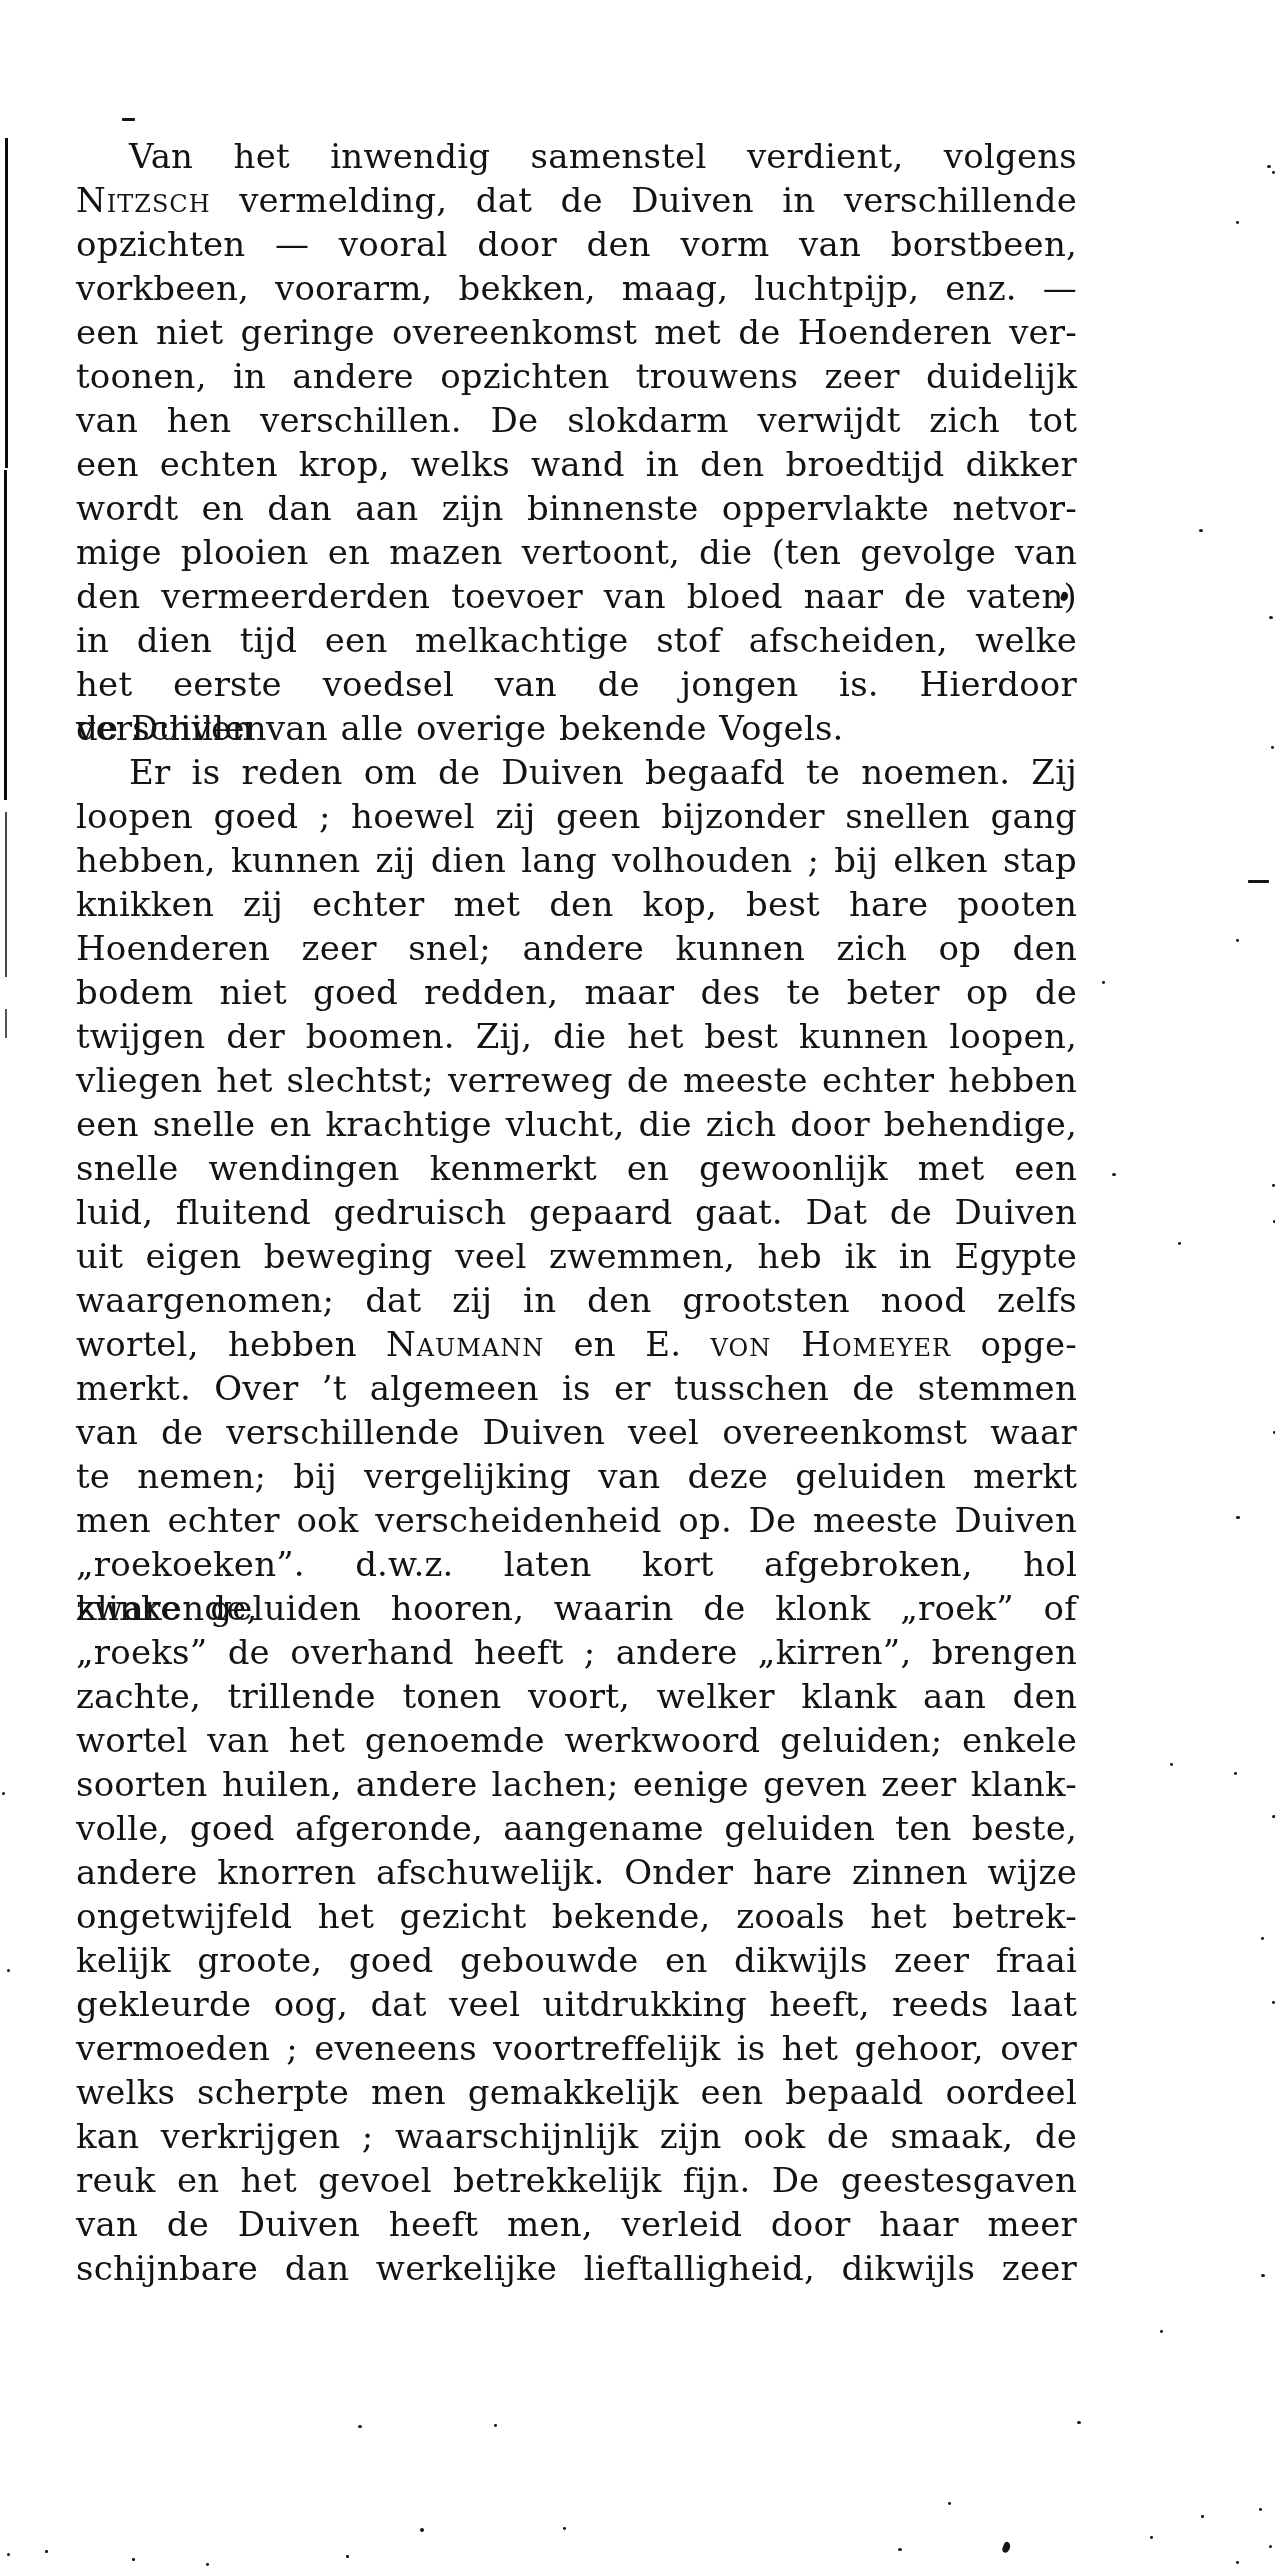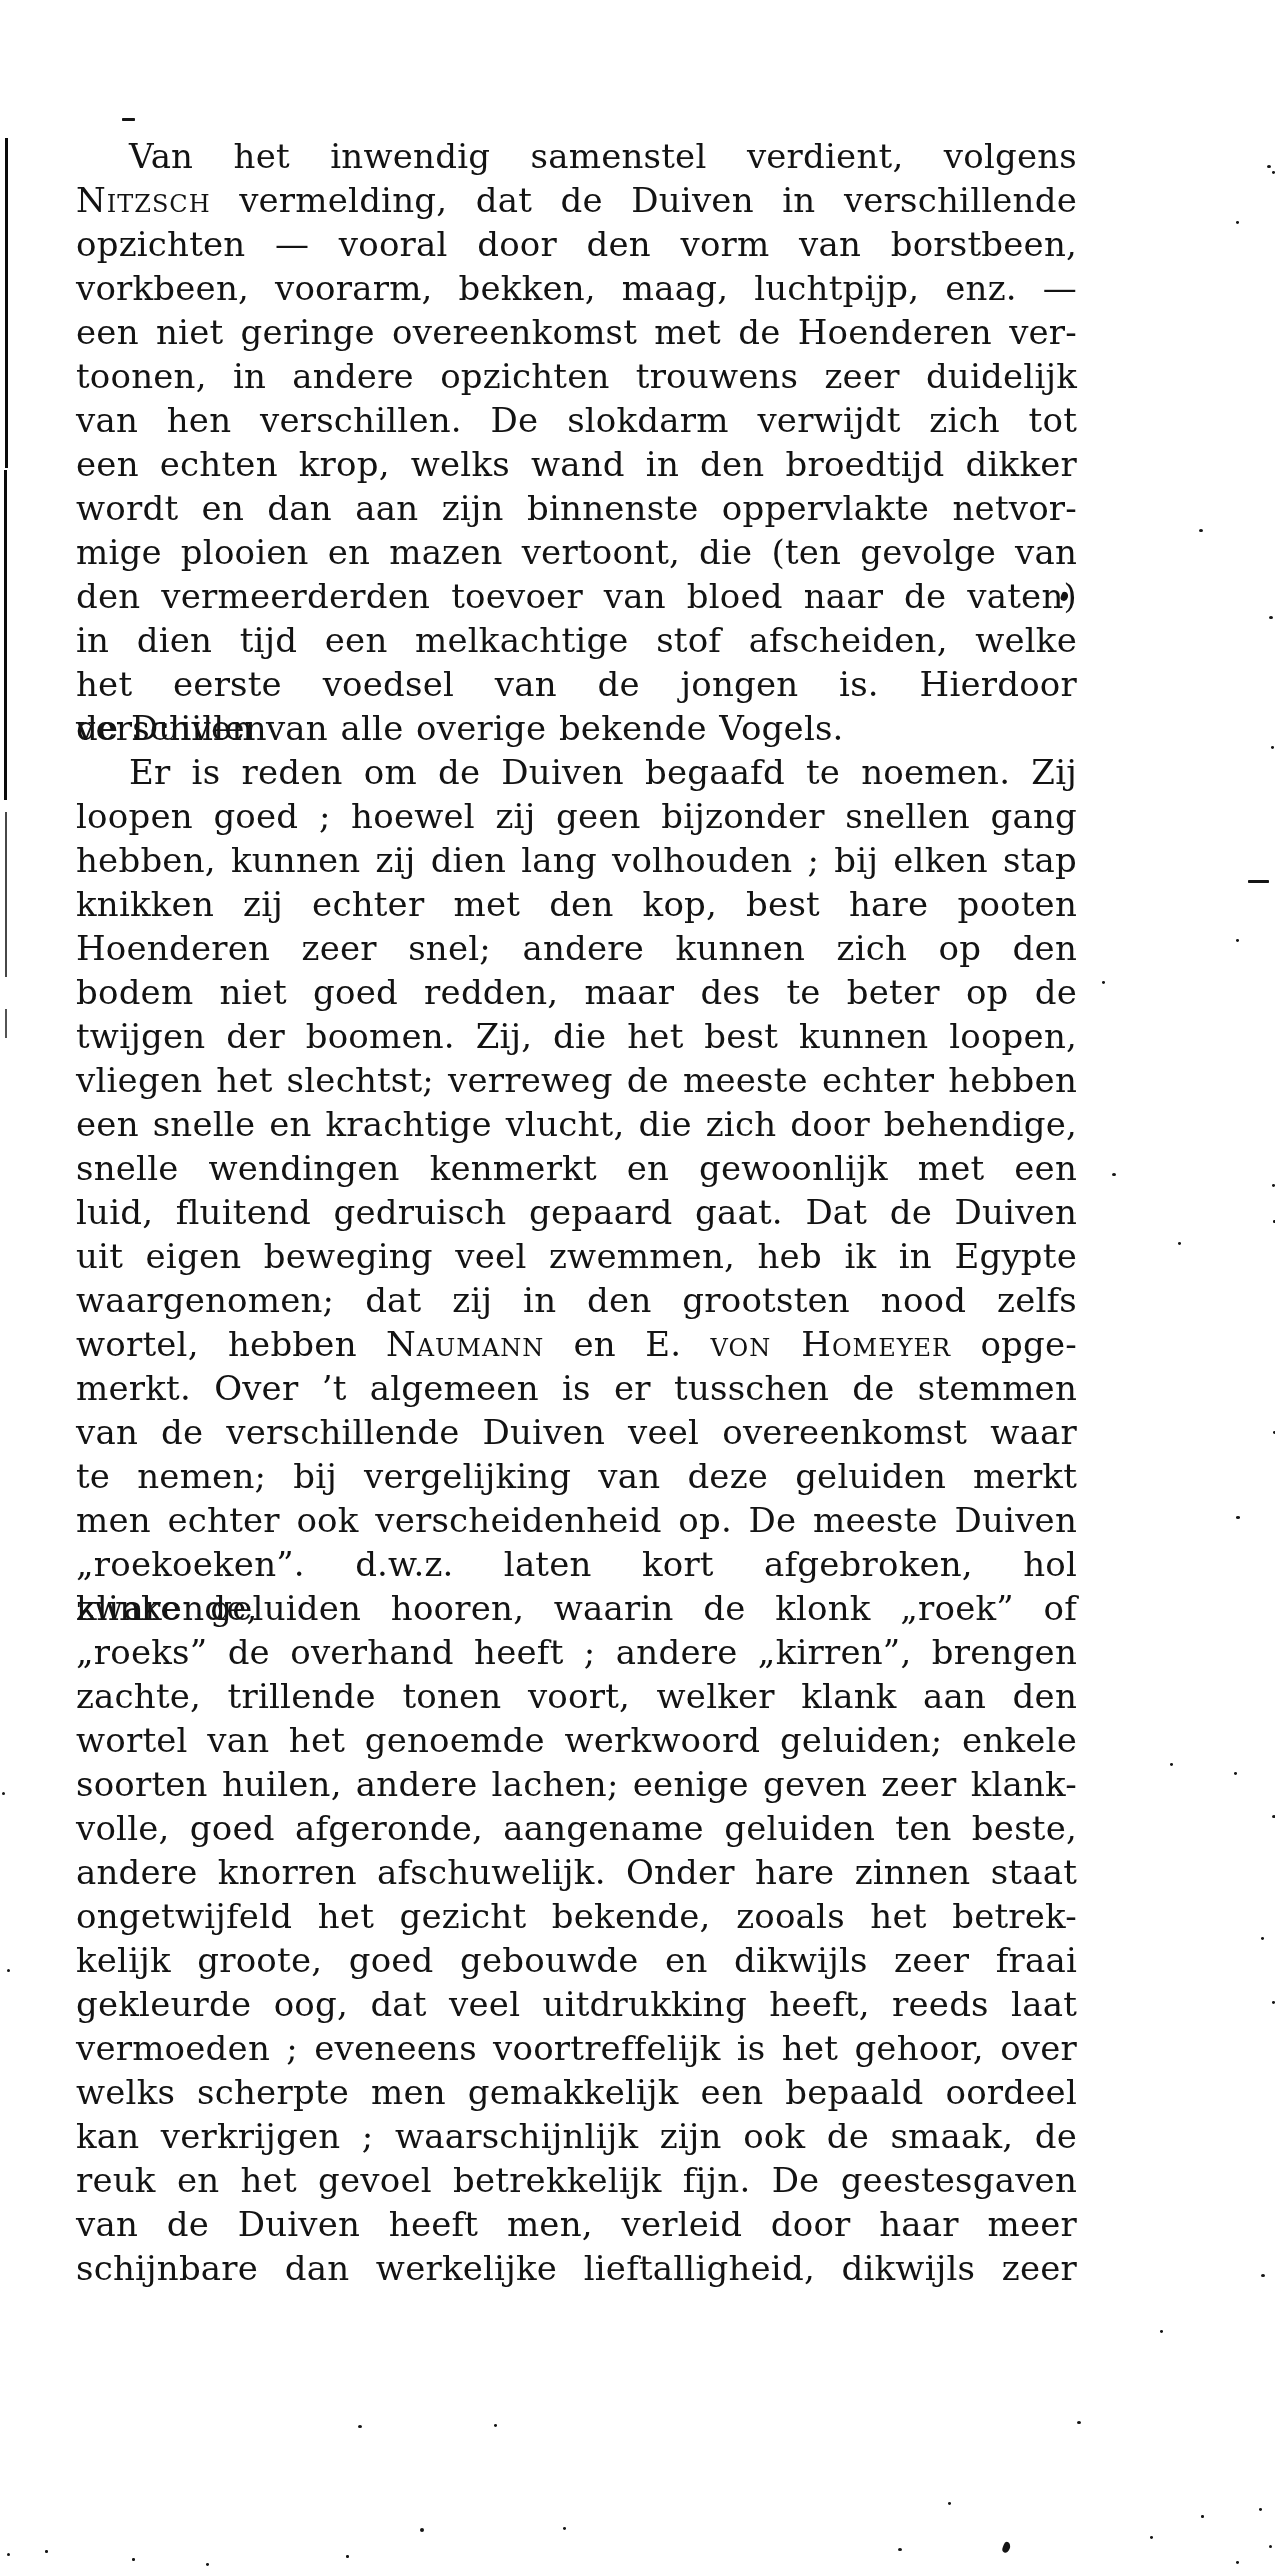--- a/index.html
+++ b/index.html
@@ -83,21 +83,21 @@
       <div class="line"><span>van de verschillende Duiven veel overeenkomst waar</span></div>
       <div class="line"><span>te nemen; bij vergelijking van deze geluiden merkt</span></div>
       <div class="line"><span>men echter ook verscheidenheid op. De meeste Duiven</span></div>
       <div class="line"><span>„roekoeken”. d.w.z. laten kort afgebroken, hol klinkende,</span></div>
       <div class="line"><span>zware geluiden hooren, waarin de klonk „roek” of</span></div>
       <div class="line"><span>„roeks” de overhand heeft ; andere „kirren”, brengen</span></div>
       <div class="line"><span>zachte, trillende tonen voort, welker klank aan den</span></div>
       <div class="line"><span>wortel van het genoemde werkwoord geluiden; enkele</span></div>
       <div class="line"><span>soorten huilen, andere lachen; eenige geven zeer klank-</span></div>
       <div class="line"><span>volle, goed afgeronde, aangename geluiden ten beste,</span></div>
-      <div class="line"><span>andere knorren afschuwelijk. Onder hare zinnen staat</span></div>
+      <div class="line"><span>andere knorren afschuwelijk. Onder hare zinnen wijze</span></div>
       <div class="line"><span>ongetwijfeld het gezicht bekende, zooals het betrek-</span></div>
       <div class="line"><span>kelijk groote, goed gebouwde en dikwijls zeer fraai</span></div>
       <div class="line"><span>gekleurde oog, dat veel uitdrukking heeft, reeds laat</span></div>
       <div class="line"><span>vermoeden ; eveneens voortreffelijk is het gehoor, over</span></div>
       <div class="line"><span>welks scherpte men gemakkelijk een bepaald oordeel</span></div>
       <div class="line"><span>kan verkrijgen ; waarschijnlijk zijn ook de smaak, de</span></div>
       <div class="line"><span>reuk en het gevoel betrekkelijk fijn. De geestesgaven</span></div>
       <div class="line"><span>van de Duiven heeft men, verleid door haar meer</span></div>
       <div class="line"><span>schijnbare dan werkelijke lieftalligheid, dikwijls zeer</span></div>
     </div>

